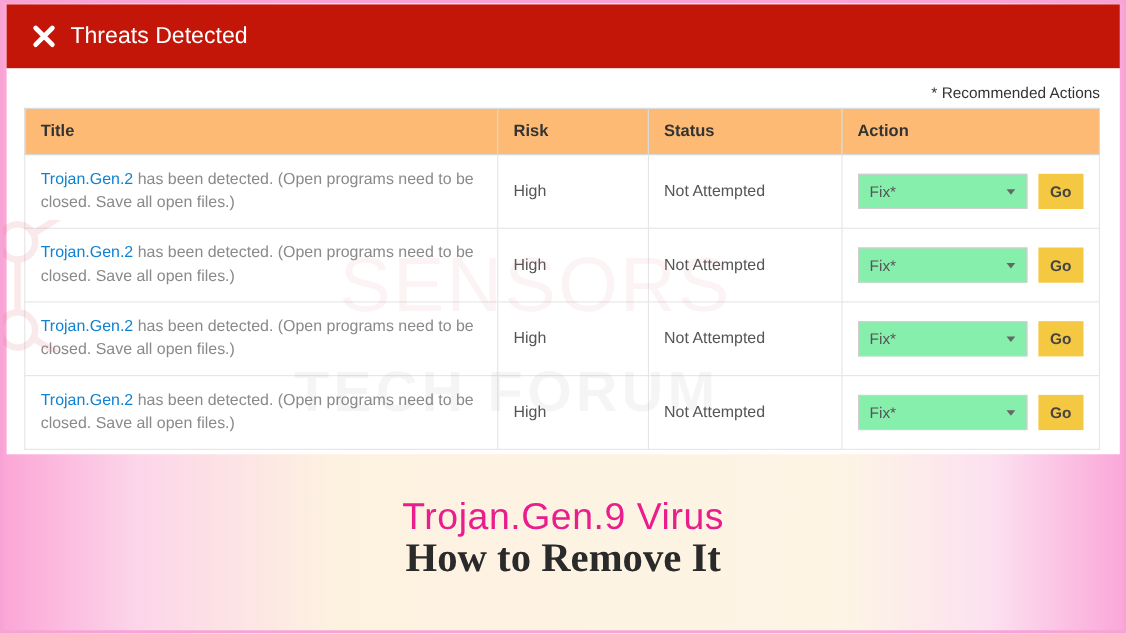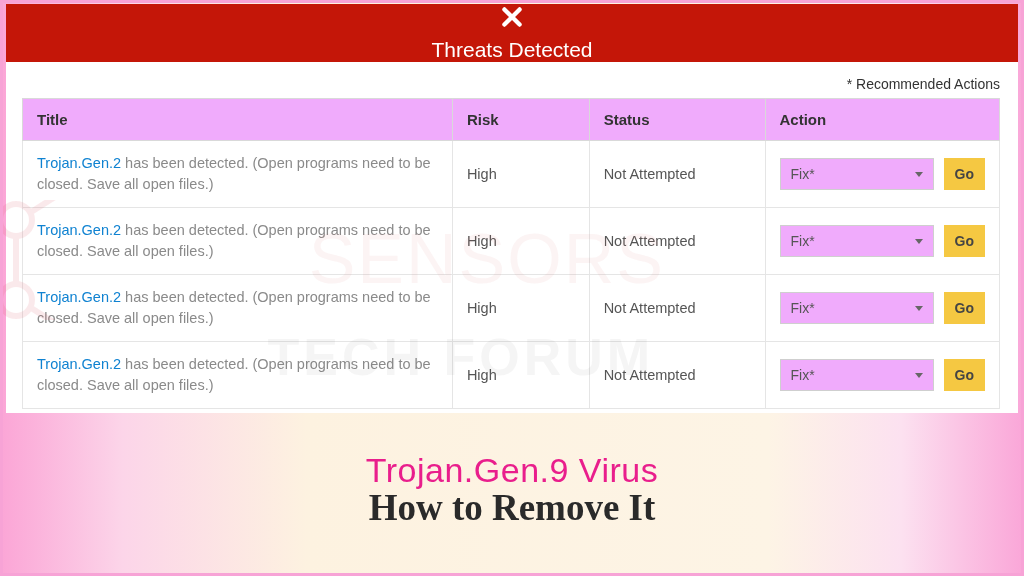--- a/index.html
+++ b/index.html
@@ -23,21 +23,20 @@
       border-radius: 0;
       overflow: visible;
     }
     .header-bar {
       background: #c41608;
       height: 58px;
       display: flex;
       align-items: center;
       padding: 0 18px;
       gap: 8px;
-      flex-direction: column;
     }
     .close-x {
       width: 32px;
       height: 32px;
       display: flex;
       align-items: center;
       justify-content: center;
     }
     .close-x svg {
       width: 26px;
@@ -63,21 +62,21 @@
       border-collapse: collapse;
       font-size: 14.5px;
       color: #555;
     }
     table.threat-table thead th {
       text-align: left;
       font-weight: 700;
       color: #333;
       padding: 12px 14px;
       border: 1px solid #d9d9d9;
-      background: #f0abfc;
+      background: #fdba74;
       font-size: 15px;
     }
     table.threat-table tbody td {
       padding: 12px 14px;
       border: 1px solid #e5e5e5;
       vertical-align: middle;
     }
     .col-title { width: 44%; }
     .col-risk { width: 14%; }
     .col-status { width: 18%; }
@@ -95,21 +94,21 @@
       align-items: center;
       gap: 10px;
     }
     .action-select {
       flex: 1;
       display: flex;
       align-items: center;
       justify-content: space-between;
       padding: 6px 10px;
       border: 1px solid #cfcfcf;
-      background: #f0abfc;
+      background: #86efac;
       color: #555;
       font-size: 14px;
       height: 32px;
       cursor: pointer;
     }
     .chevron {
       width: 0;
       height: 0;
       border-left: 4px solid transparent;
       border-right: 4px solid transparent;

